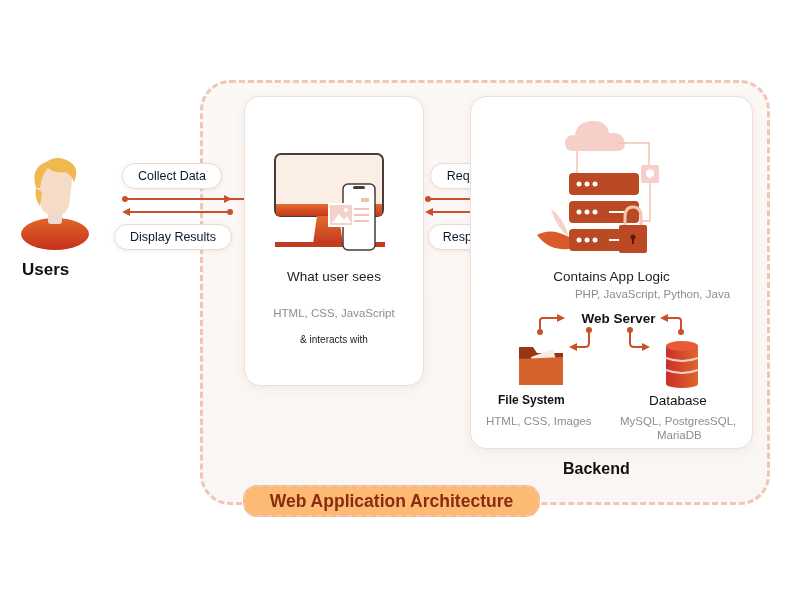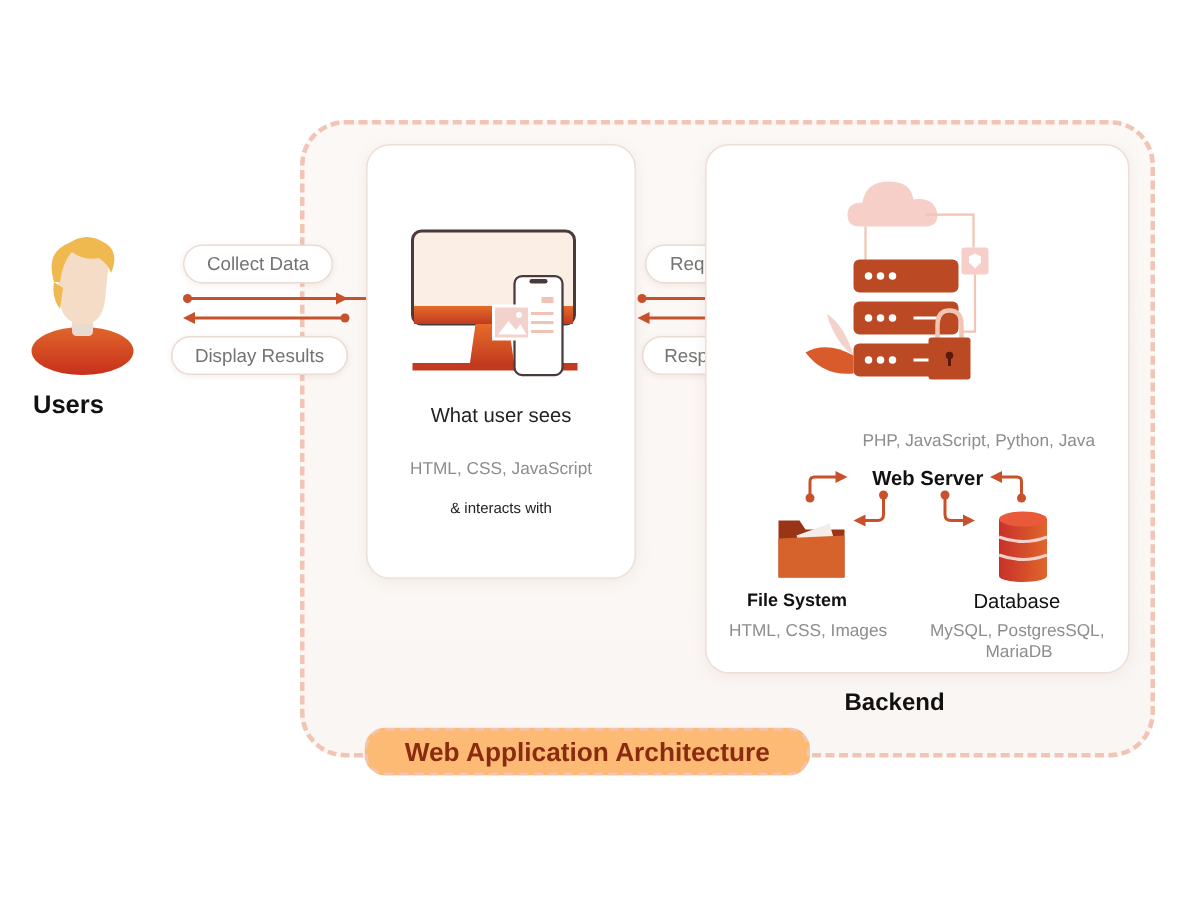--- a/index.html
+++ b/index.html
@@ -17,21 +17,21 @@
     box-shadow: 0 2px 10px rgba(200,160,140,0.15);
   }
   .frontend-card { left: 244px; top: 96px; width: 180px; height: 290px; }
   .backend-card { left: 470px; top: 96px; width: 283px; height: 353px; }
 
   .center-text { position: absolute; width: 100%; text-align: center; }
 
   .pill {
     position: absolute; height: 26px; border-radius: 13px; background: #ffffff;
     border: 1px solid #eadbd4; box-shadow: 0 1px 4px rgba(200,160,140,0.2);
-    font-size: 12.5px; color: #737373; display: flex; align-items: center; justify-content: center;
+    font-size: 12.5px; color: #0f172a; display: flex; align-items: center; justify-content: center;
   }
 
   .label-bold { font-weight: 700; color: #111; }
   .sub { color: #8d8d8d; font-size: 12px; }
 
   .title-badge {
     position: absolute; left: 243px; top: 485px; width: 297px; height: 32px;
     background: #fdba74; border: 2px dashed #f2c4b4; border-radius: 14px;
     display: flex; align-items: center; justify-content: center;
     color: #8a2b0f; font-weight: 700; font-size: 17.5px;
@@ -133,20 +133,21 @@
       <circle cx="54" cy="131" r="2.5" fill="#fff"></circle>
       <circle cx="62" cy="131" r="2.5" fill="#fff"></circle>
     <rect x="76" y="130" width="18" height="2" fill="#fff"></rect>
     <path d="M92 118 L92 108 Q92 98 100 98 Q108 98 108 108 L108 118" fill="none" stroke="#f2c4b4" stroke-width="3"></path>
     <rect x="86" y="116" width="28" height="28" rx="2" fill="#bb4a24"></rect>
     <circle cx="100" cy="128" r="2.5" fill="#5a1a0a"></circle>
     <rect x="99" y="129" width="2" height="6" fill="#5a1a0a"></rect>
     <path d="M4 126 Q18 118 36 128 L36 140 Q16 142 4 126 Z" fill="#d95a2a"></path>
     <path d="M18 100 Q30 108 36 128 Q24 120 18 100 Z" fill="#f4d2cc"></path>
   </svg>
+  <div class="center-text" style="top:172px;font-size:13.5px;color:#222;">Contains App Logic</div>
   <div class="center-text sub" style="top:191px;font-size:11.5px;margin-left:41px;">PHP, JavaScript, Python, Java</div>
   <div class="center-text label-bold" style="top:214px;font-size:13.5px;padding-left:14px;">Web Server</div>
 
   <svg style="left:0;top:0" width="283" height="353">
     <g fill="none" stroke="#c8502a" stroke-width="2">
       <path d="M69 234 L69 224 Q69 221 72 221 L88 221"></path>
       <path d="M118 233 L118 246 Q118 250 114 250 L104 250"></path>
       <path d="M159 233 L159 246 Q159 250 163 250 L173 250"></path>
       <path d="M210 234 L210 224 Q210 221 207 221 L195 221"></path>
     </g>

